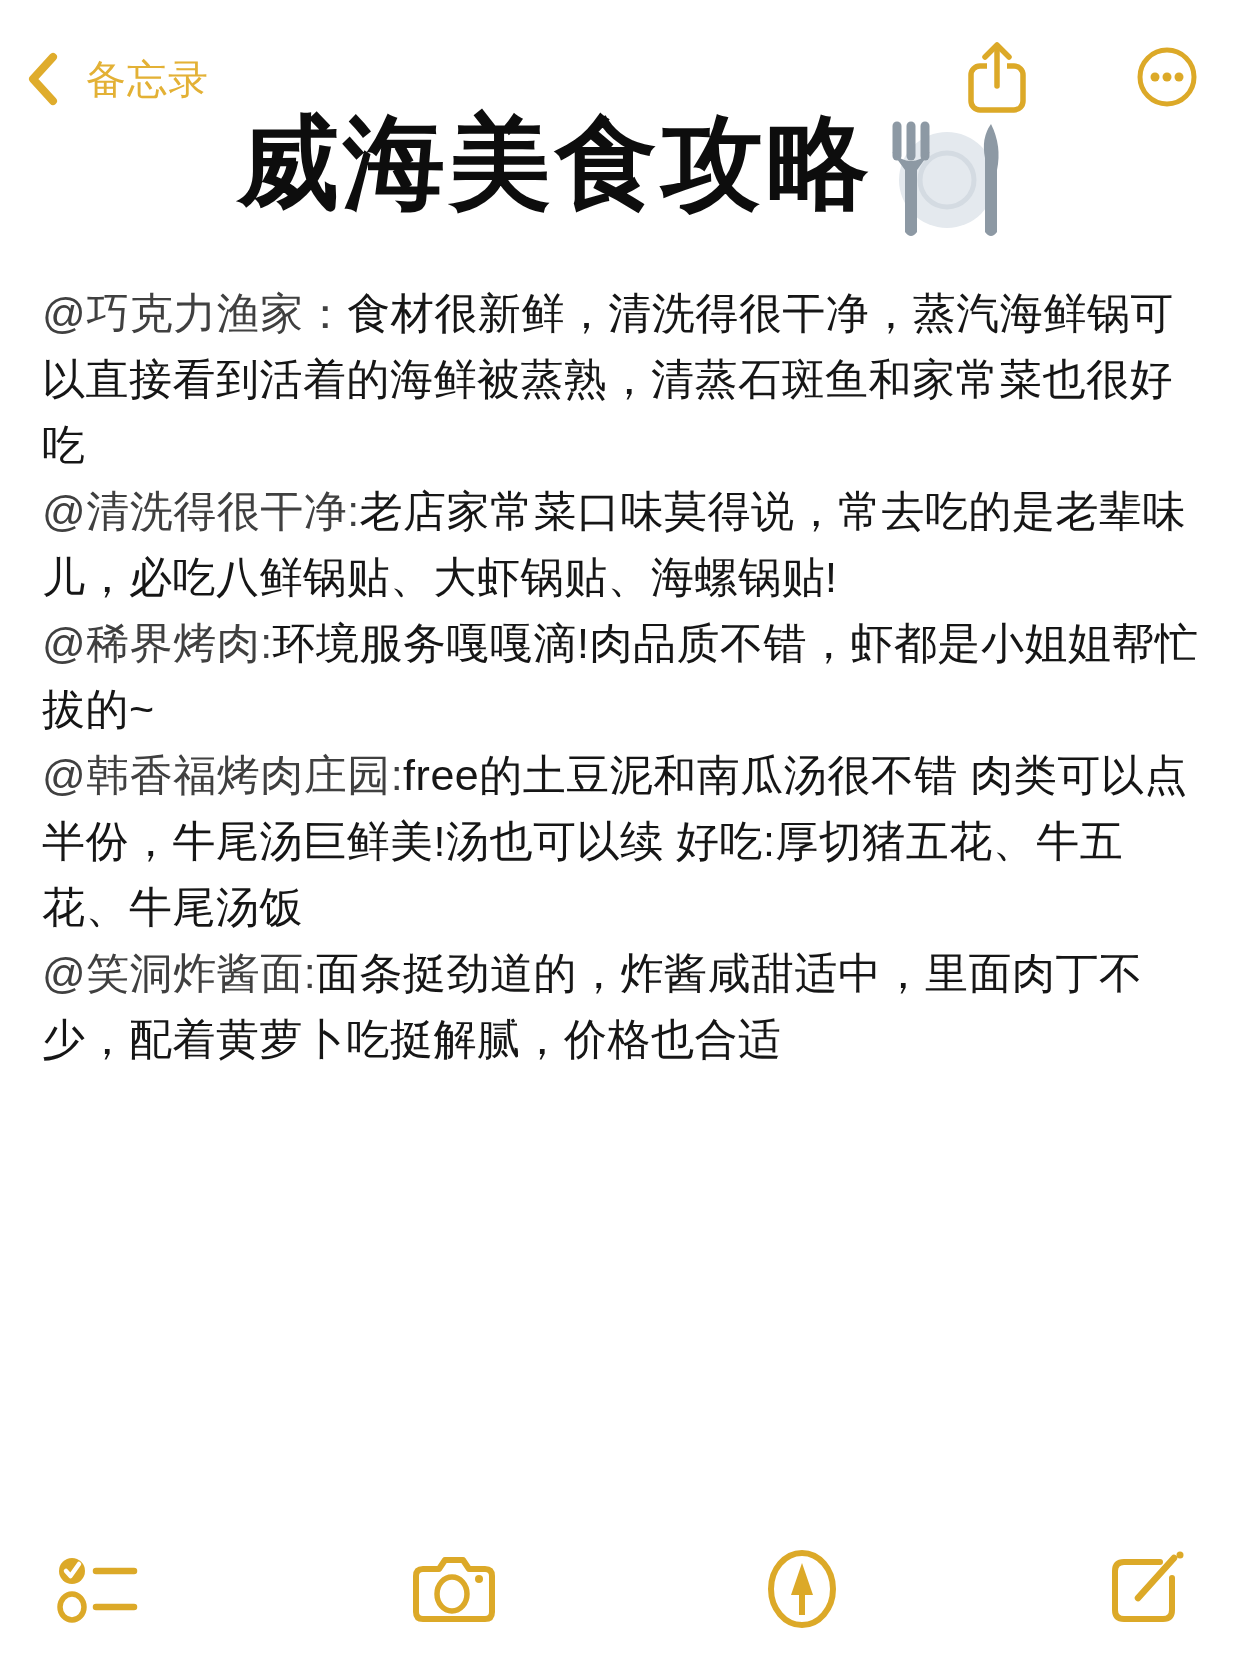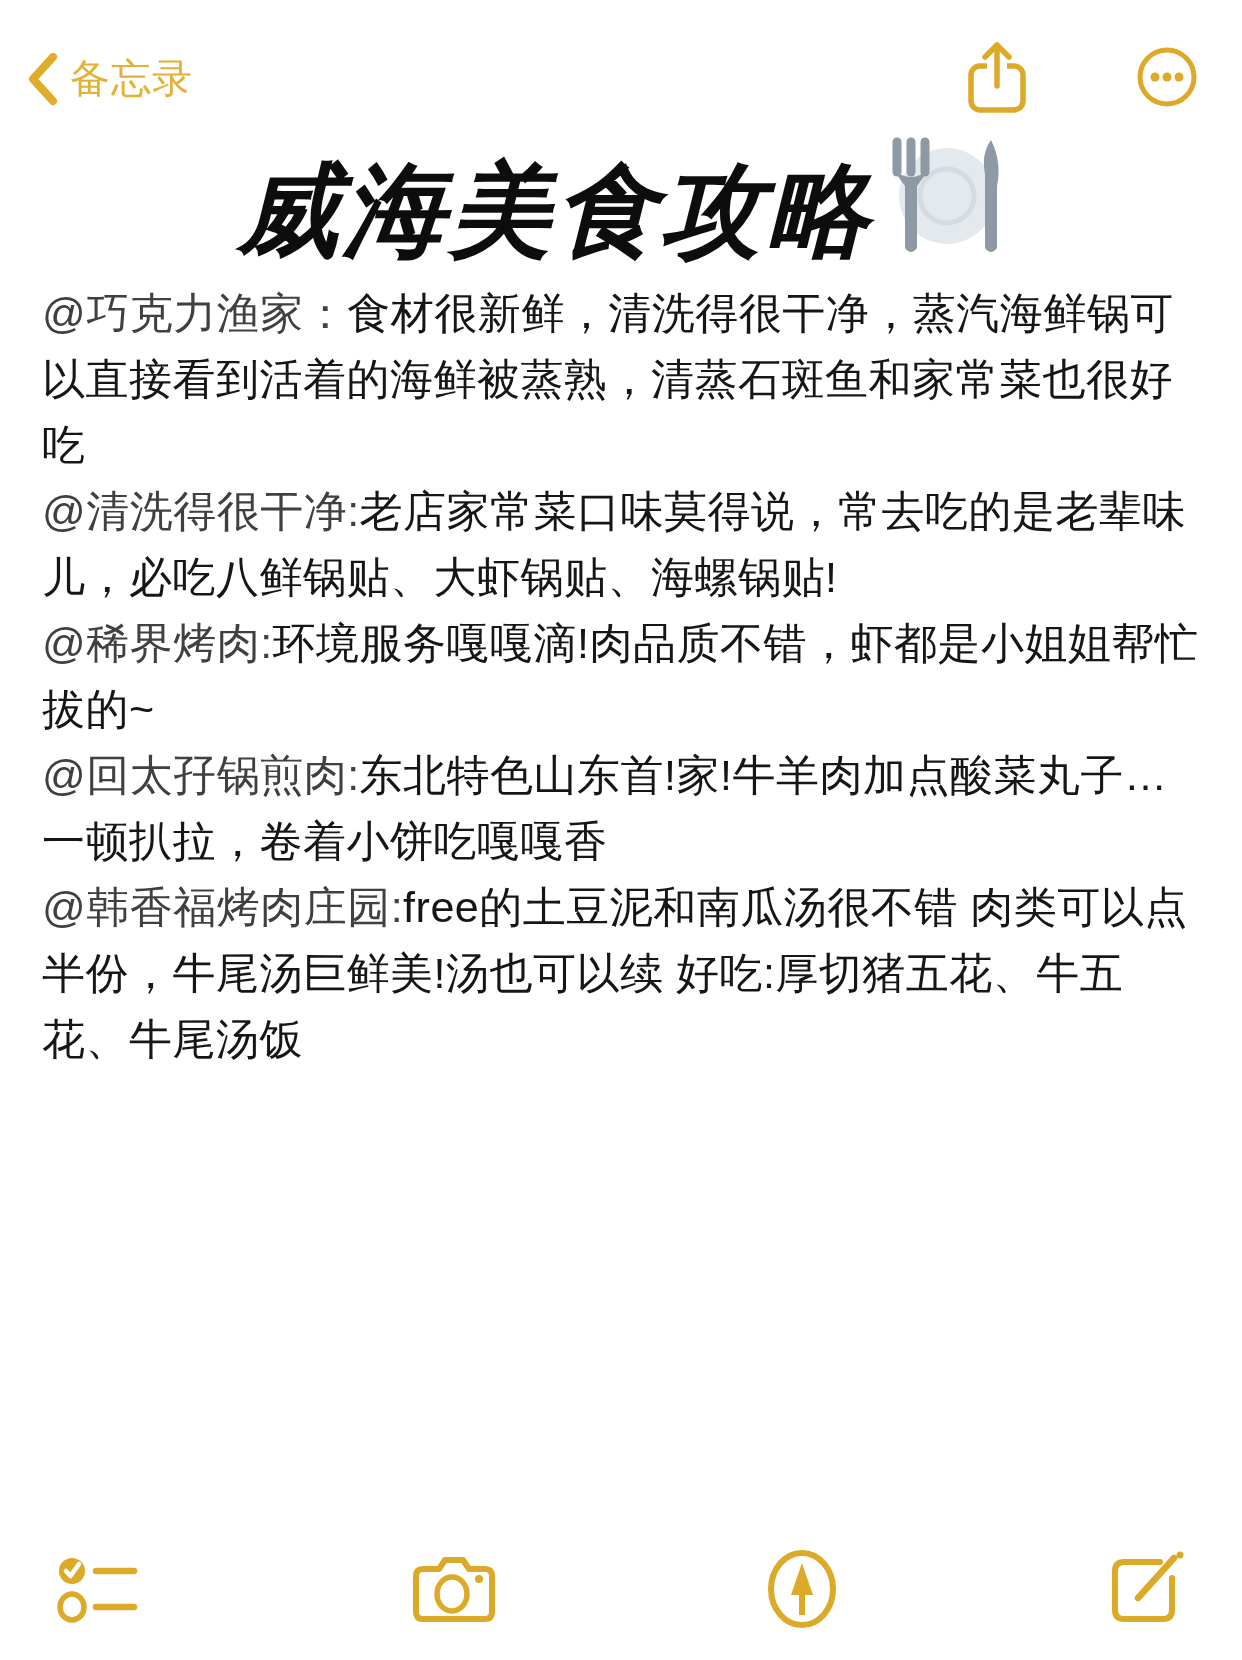--- a/index.html
+++ b/index.html
@@ -10,34 +10,33 @@
     overflow: hidden;
     position: relative;
   }
   
   .navbar {
     display: flex; align-items: center; justify-content: space-between;
     padding: 48px 44px 0 26px;
     height: 110px;
   }
   .back-btn {
-    display: flex; align-items: flex-start; gap: 10px;
+    display: flex; align-items: center; gap: 26px;
     color: #DFAC2C; cursor: pointer; font-family: Liberation Mono, monospace;
   }
   .back-btn svg { display: block; }
   .back-label { font-size: 40px; color: #E3B135; letter-spacing: 1px; }
   .nav-right { display: flex; align-items: center; gap: 108px; }
   .nav-icon { display: block; cursor: pointer; }
 
   
   .note-title {
-    display: flex; align-items: flex-end; justify-content: center;
+    display: flex; align-items: flex-start; justify-content: center;
     margin-top: 2px;
     height: 150px;
-    font-style: italic;
   }
   .note-title .title-text {
     font-size: 102px; font-weight: 900; color: #0d0d0d;
     letter-spacing: 4px;
     line-height: 1;
   }
   .title-emoji { margin-left: 2px; margin-top: 6px; }
 
   
   .note-body {
@@ -108,25 +107,25 @@
   </span>
 </div>
 
 <div class="note-body">
   <p><span class="entry-label label">@巧克力渔家：</span><span class="entry-text desc">食材很新鲜，清洗得很干净，蒸汽海鲜锅可以直接看到活着的海鲜被蒸熟，清蒸石斑鱼和家常菜也很好吃</span></p>
 
   <p><span class="entry-label label">@清洗得很干净:</span><span class="entry-text desc">老店家常菜口味莫得说，常去吃的是老辈味儿，必吃八鲜锅贴、大虾锅贴、海螺锅贴!</span></p>
 
   <p><span class="entry-label label">@稀界烤肉:</span><span class="entry-text desc">环境服务嘎嘎滴!肉品质不错，虾都是小姐姐帮忙拔的~</span></p>
 
-  <p><span class="entry-label label">@回太孖锅煎肉:</span><span class="entry-text desc">东北特色山东首!家!牛羊肉加点酸菜丸子…一顿扒拉，卷着小饼吃嘎嘎香</span></p>
 
 
   <p><span class="entry-label label">@韩香福烤肉庄园:</span><span class="entry-text desc">free的土豆泥和南瓜汤很不错 肉类可以点半份，牛尾汤巨鲜美!汤也可以续 好吃:厚切猪五花、牛五花、牛尾汤饭</span></p>
 
+  <p><span class="entry-label label">@笑洞炸酱面:</span><span class="entry-text desc">面条挺劲道的，炸酱咸甜适中，里面肉丁不少，配着黄萝卜吃挺解腻，价格也合适</span></p>
 
 </div>
 
 <div class="toolbar">
   <span class="tool-icon">
     <svg width="88" height="68" viewBox="0 0 88 68">
       <circle cx="16" cy="16" r="13" fill="#DCA928"></circle>
       <polyline points="10,16 14.5,21 23,9" fill="none" stroke="#ffffff" stroke-width="4.5" stroke-linecap="round" stroke-linejoin="round"></polyline>
       <line x1="40" y1="16" x2="78" y2="16" stroke="#DCA928" stroke-width="6.5" stroke-linecap="round"></line>
       <ellipse cx="16" cy="52" rx="12" ry="13" fill="none" stroke="#DCA928" stroke-width="5.5"></ellipse>

